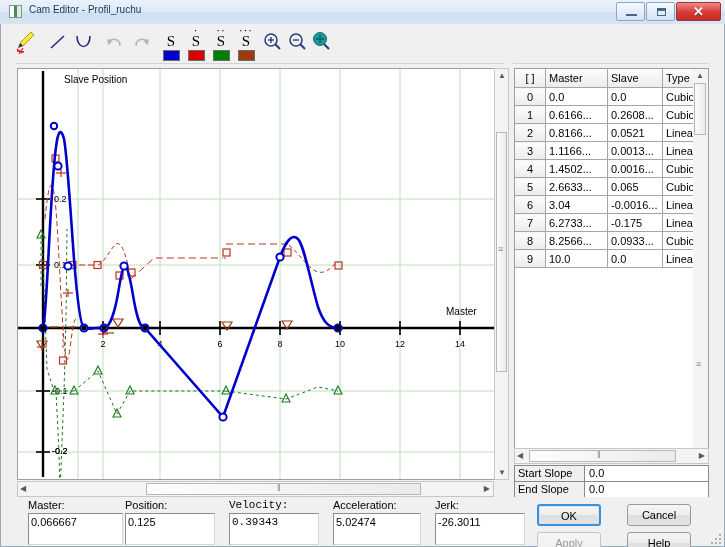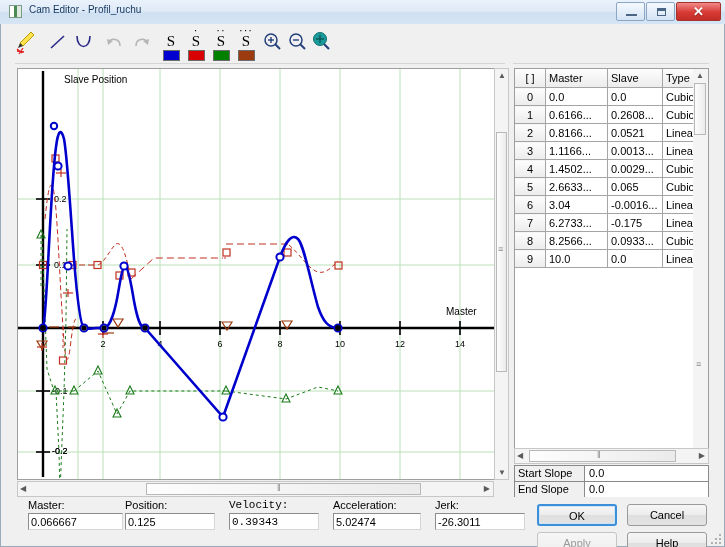--- a/index.html
+++ b/index.html
@@ -108,29 +108,29 @@
   .sloperow:last-child{border-bottom:none;}
   .slopelbl{width:70px;border-right:1px solid #8a8a8a;padding:1px 3px;
     background:#f0f0f0;box-sizing:border-box;color:#000;}
   .slopeval{flex:1;padding:1px 4px;background:#fff;box-sizing:border-box;color:#000;}
 
   
   .fields{position:absolute;left:0;top:475px;width:723px;height:48px;}
   .field{position:absolute;top:0;}
   .field .lbl{display:block;color:#000;font-size:11px;margin-bottom:2px;}
   .field .inp{
-    display:block;height:17px;line-height:17px;background:#fff;
+    display:block;height:32px;line-height:17px;background:#fff;
     border:1px solid #8c8c8c;border-right-color:#d6d6d6;border-bottom-color:#d6d6d6;
     box-sizing:border-box;padding:0 2px;color:#000;font-size:11px;
   }
 
   
   .dbtnbox{position:absolute;top:480px;}
   .btn{
-    width:80px;height:22px;line-height:20px;text-align:center;font-size:11px;color:#000;
+    width:64px;height:22px;line-height:20px;text-align:center;font-size:11px;color:#000;
     background:linear-gradient(to bottom,#f6f6f6 0%,#ededed 48%,#dfdfdf 52%,#e3e3e3 100%);
     border:1px solid #9a9a9a;border-radius:3px;box-sizing:border-box;
   }
   .btn.default{border:2px solid #3c8fd9;box-shadow:inset 0 0 0 1px #cfe5f7;}
   .btn.disabled{color:#9a9a9a;background:linear-gradient(to bottom,#f6f6f6,#eeeeee);border-color:#c4c4c4;}
 
   .resizer{position:absolute;right:3px;bottom:2px;width:12px;height:12px;}
   .resizer i{position:absolute;background:#b0b0b0;width:2px;height:2px;}
 </style>
 </head>
@@ -464,21 +464,21 @@
             </tr>
             <tr>
               <td class="c0">3</td>
               <td class="c1">1.1166...</td>
               <td class="c2">0.0013...</td>
               <td class="c3">Linear</td>
             </tr>
             <tr>
               <td class="c0">4</td>
               <td class="c1">1.4502...</td>
-              <td class="c2">0.0029...</td>
+              <td class="c2">0.0016...</td>
               <td class="c3">Cubic</td>
             </tr>
             <tr>
               <td class="c0">5</td>
               <td class="c1">2.6633...</td>
               <td class="c2">0.065</td>
               <td class="c3">Cubic</td>
             </tr>
             <tr>
               <td class="c0">6</td>

